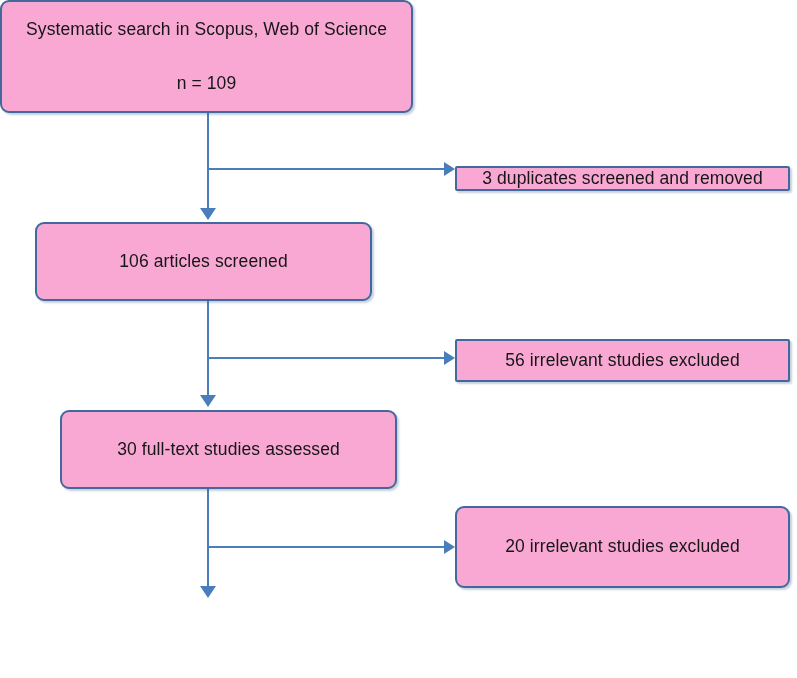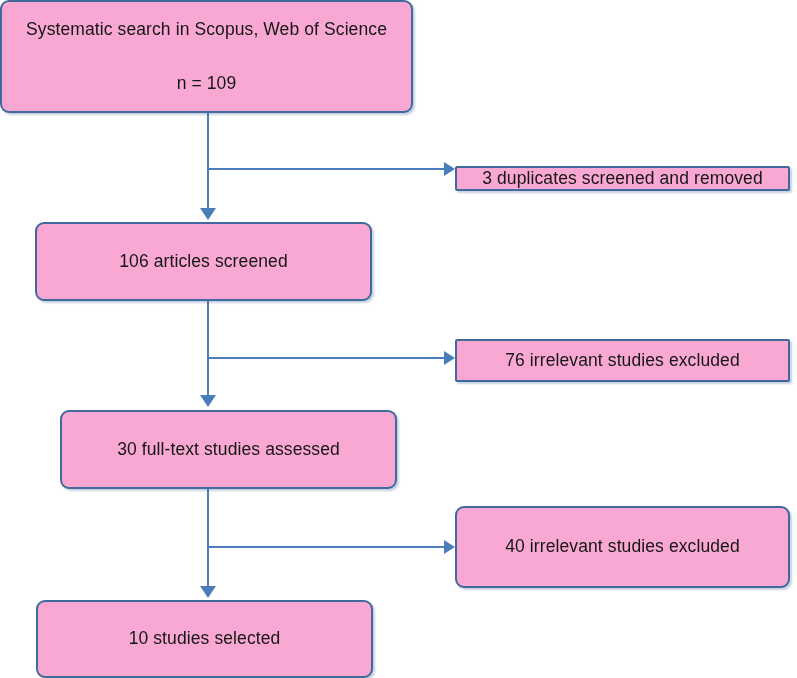--- a/index.html
+++ b/index.html
@@ -101,28 +101,25 @@
 
   <div class="node square" style="left:455px; top:150px; width:335px; height:25px;margin-top:16px;">
     <span class="label">3 duplicates screened and removed</span>
   </div>
 
   <div class="node rounded" style="left:35px; top:222px; width:337px; height:79px;text-align:center;">
     <span class="label">106 articles screened</span>
   </div>
 
   <div class="node square" style="left:455px; top:339px; width:335px; height:43px;">
-    <span class="label">76 irrelevant studies excluded</span>
+    <span class="label">56 irrelevant studies excluded</span>
   </div>
 
   <div class="node rounded" style="left:35px; top:410px; width:337px; height:79px;margin-left:25px;">
     <span class="label">30 full-text studies assessed</span>
   </div>
 
   <div class="node rounded" style="left:455px; top:506px; width:335px; height:82px;">
-    <span class="label">40 irrelevant studies excluded</span>
+    <span class="label">20 irrelevant studies excluded</span>
   </div>
 
-  <div class="node rounded" style="left:36px; top:600px; width:337px; height:78px;">
-    <span class="label">10 studies selected</span>
-  </div>
 
 </div>
 
 </body></html>

